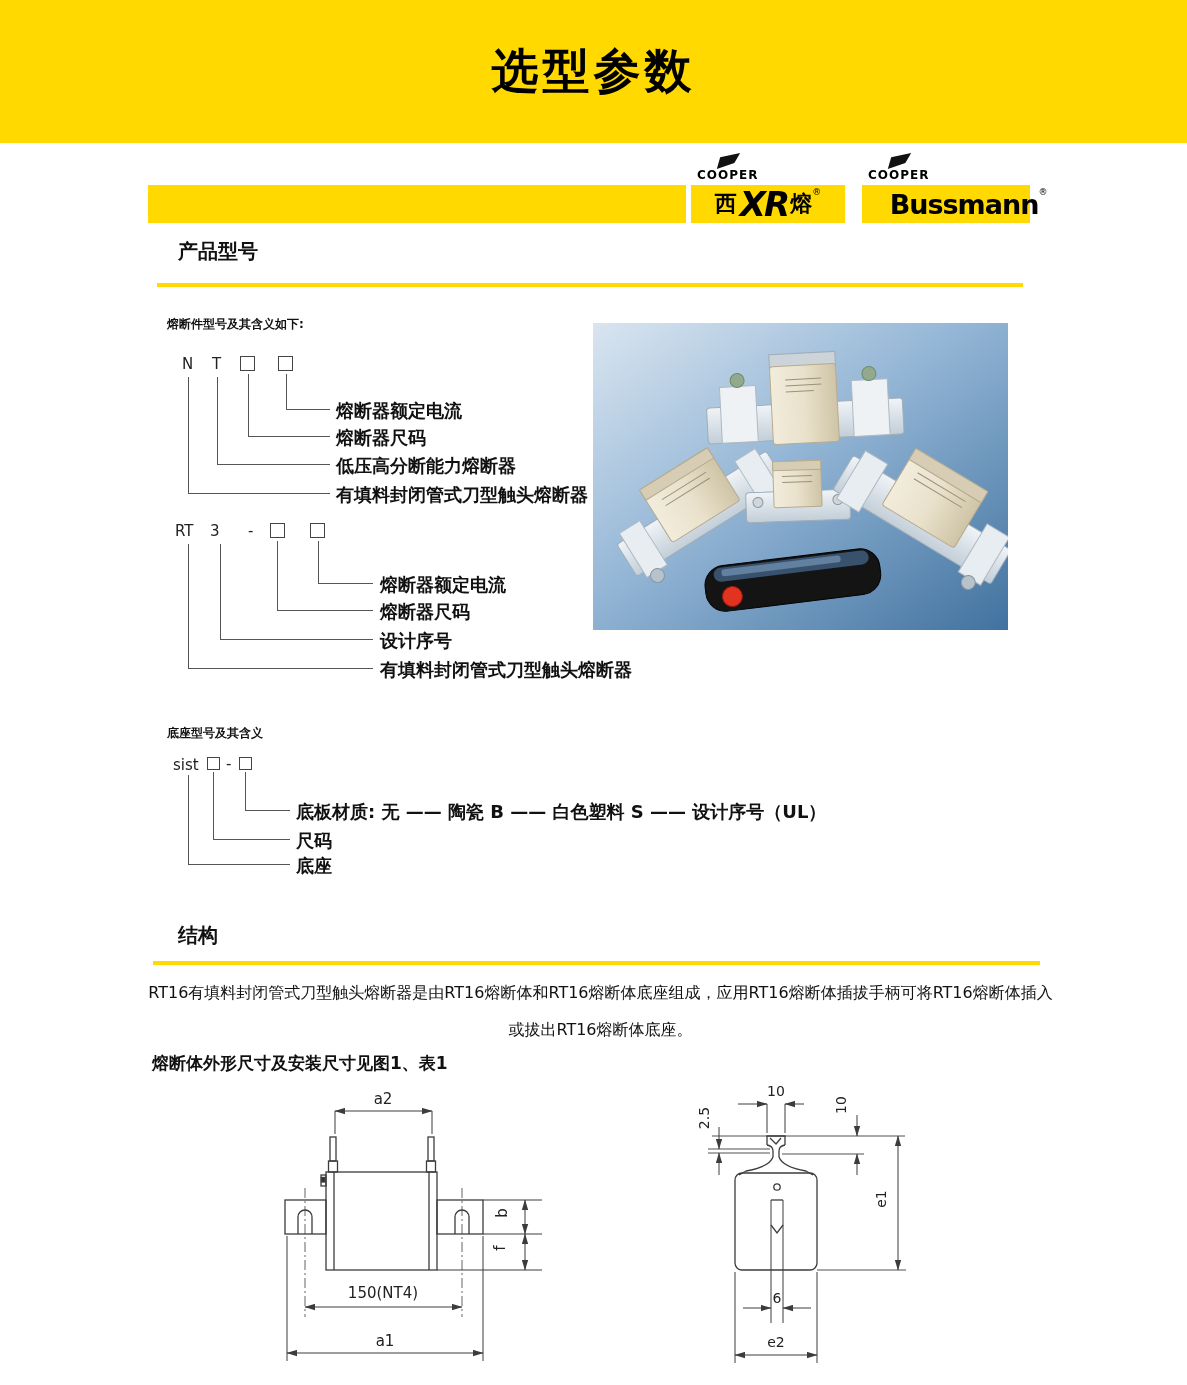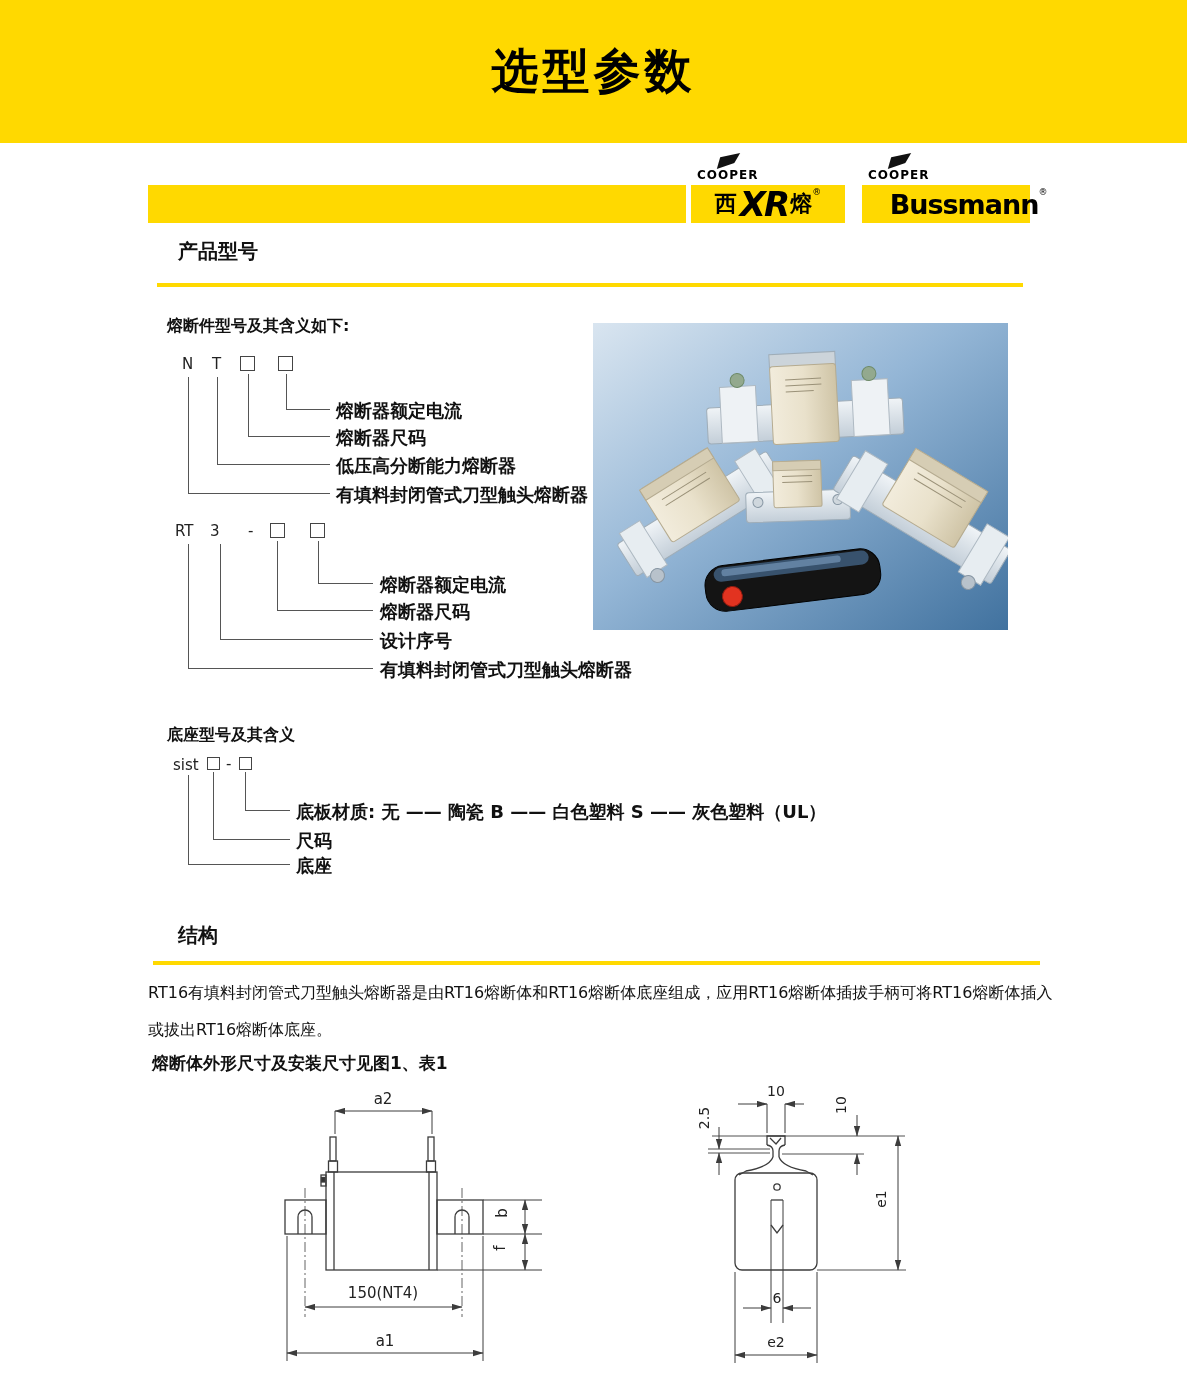--- a/index.html
+++ b/index.html
@@ -27,32 +27,32 @@
   .logo-box {
     position:absolute; left:0; top:32px; width:100%; height:38px; background:var(--brand-yellow);
     display:flex; align-items:center; justify-content:center; color:#000; white-space:nowrap;
   }
   .xr-cjk { font-size:22px; font-weight:bold; }
   .xr-mark { font-size:34px; font-weight:bold; font-style:italic; letter-spacing:-2px; margin:0 2px 0 3px; }
   .reg-mark { font-size:9px; vertical-align:top; position:relative; top:-12px; }
   .bussmann-name { font-size:27px; font-weight:bold; letter-spacing:-1px;margin-left:45px; }
 
   .h1 { position:absolute; font-size:20px; font-weight:bold; }
-  .h2 { position:absolute; font-size:16px; font-weight:bold; }
+  .h2 { position:absolute; font-size:12px; font-weight:bold; }
   .rule { position:absolute; height:4px; background:var(--brand-yellow); }
 
   
   .code-diagram { position:absolute; }
   .code-sym { position:absolute; font-size:15px; color:#222; }
   .code-box { position:absolute; width:15px; height:15px; border:1.5px solid #444; background:#fff; }
   .vline { position:absolute; width:1px; background:#555; }
   .hline { position:absolute; height:1px; background:#555; }
   .code-label { position:absolute; font-size:18px; font-weight:bold; color:#111; white-space:nowrap; }
 
-  .para { position:absolute; font-size:16px; line-height:37px; color:#111; }
+  .para { position:absolute; font-size:16px; line-height:37px; color:#111;text-align:center; }
 
   svg text { font-family:"DejaVu Sans","Liberation Sans",sans-serif; }
   .drawing { position:absolute; }
 </style>
 </head>
 <body>
 
 <div class="page">
 
   <div class="banner">
@@ -211,21 +211,21 @@
     <span class="code-sym" style="left:5px; top:3px;">sist</span>
     <span class="code-box" style="left:39px; top:4px; width:13px; height:13px;"></span>
     <span class="code-sym" style="left:58px; top:2px;">-</span>
     <span class="code-box" style="left:71px; top:4px; width:13px; height:13px;"></span>
     <span class="vline" style="left:20px; top:22px; height:89px;"></span>
     <span class="vline" style="left:45px; top:19px; height:67px;"></span>
     <span class="vline" style="left:77px; top:19px; height:38px;"></span>
     <span class="hline" style="left:77px; top:57px;  width:45px;"></span>
     <span class="hline" style="left:45px; top:86px;  width:77px;"></span>
     <span class="hline" style="left:20px; top:111px; width:102px;"></span>
-    <span class="code-label" style="left:128px; top:47px;">底板材质: 无 —— 陶瓷 B —— 白色塑料 S —— 灰色塑料（UL）</span>
+    <span class="code-label" style="left:128px; top:47px;">底板材质: 无 —— 陶瓷 B —— 白色塑料 S —— 设计序号（UL）</span>
     <span class="code-label" style="left:128px; top:76px;">尺码</span>
     <span class="code-label" style="left:128px; top:101px;">底座</span>
   </div>
 
   <div class="h1" style="left:178px; top:922px;">结构</div>
   <div class="rule" style="left:153px; top:961px; width:887px;"></div>
   <div class="para" style="left:148px; top:974px; width:905px;">RT16有填料封闭管式刀型触头熔断器是由RT16熔断体和RT16熔断体底座组成，应用RT16熔断体插拔手柄可将RT16熔断体插入或拔出RT16熔断体底座。</div>
   <div class="h2" style="left:152px; top:1052px; font-size:17px;text-align:center;">熔断体外形尺寸及安装尺寸见图1、表1</div>
 
   <svg class="drawing" style="left:250px; top:1085px;" width="330" height="300" viewBox="0 0 330 300">

